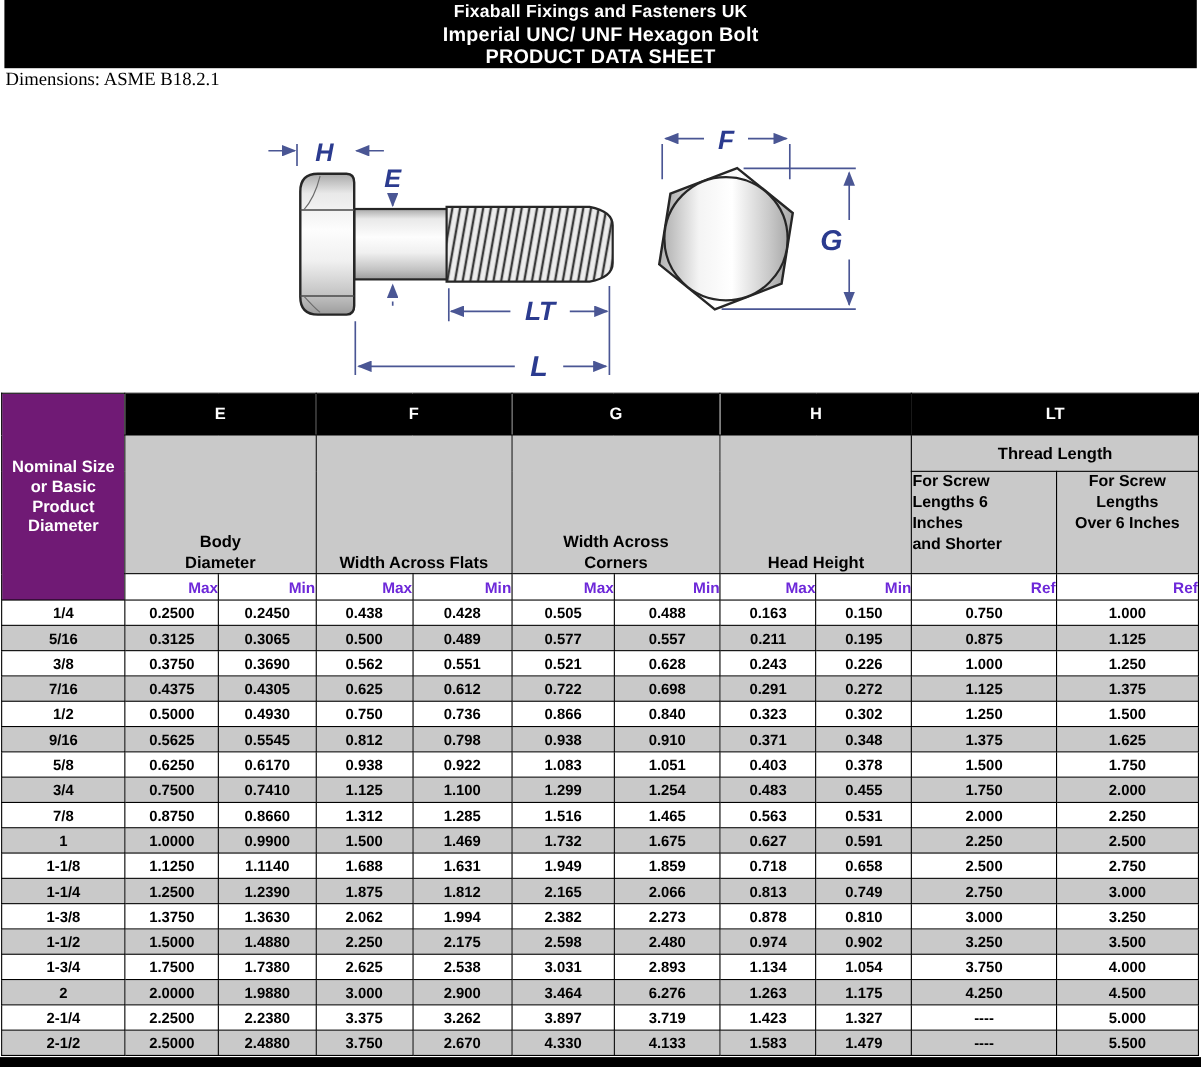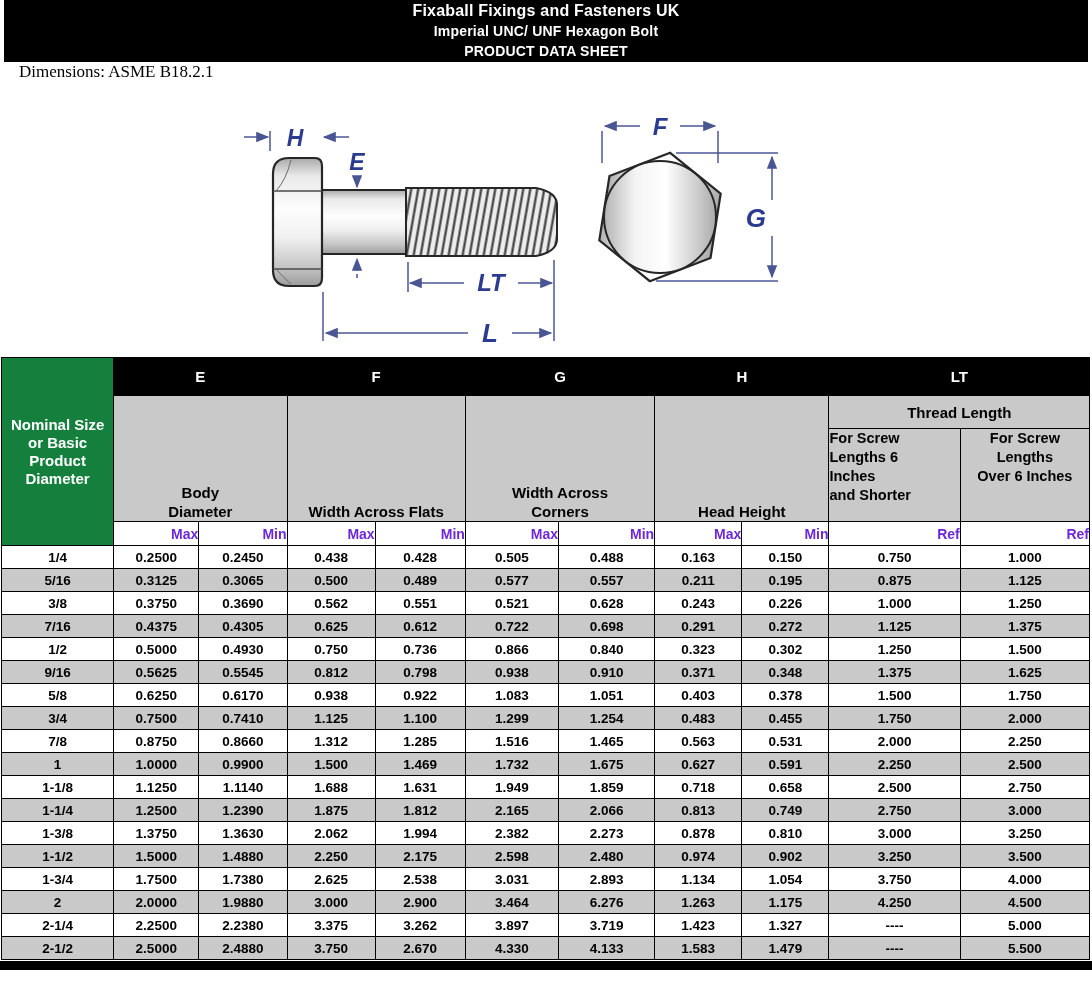--- a/index.html
+++ b/index.html
@@ -4,41 +4,41 @@
 <style>
   html,body{margin:0;padding:0;background:#fff;}
   body{width:1092px;height:984px;font-family:"Liberation Sans",sans-serif;position:relative;overflow:hidden;}
 
   
   .banner{
     width:1084px;margin:0 4px 0 4px;height:62px;background:#000;color:#fff;
     display:flex;flex-direction:column;justify-content:center;align-items:center;
   }
   .banner .b1{font-size:16px;font-weight:bold;line-height:20px;letter-spacing:.2px;}
-  .banner .b2,.banner .b3{font-size:14px;font-weight:bold;line-height:20px;letter-spacing:.2px;}
+  .banner .b2,.banner .b3{font-size:18px;font-weight:bold;line-height:20px;letter-spacing:.2px;}
 
   .dims-line{
     font-family:"Liberation Serif",serif;font-size:17px;color:#000;
-    height:21px;line-height:20px;padding-left:19px;
+    height:21px;line-height:20px;padding-left:5px;
   }
 
   
   .diagram{height:274px;}
   .dim-label{font-family:"Liberation Sans",sans-serif;font-weight:bold;font-style:italic;fill:#2b3b8f;}
 
   
   table.spec{
     border-collapse:collapse;table-layout:fixed;width:1089px;margin-left:1px;
     font-family:"Liberation Sans",sans-serif;
   }
   table.spec td{border:1px solid #000;overflow:hidden;padding:0;}
 
   tr.letters td{height:37px;}
   td.corner{
-    background:#15803d;color:#fff;font-weight:bold;font-size:15px;line-height:18px;
+    background:#701a75;color:#fff;font-weight:bold;font-size:15px;line-height:18px;
     text-align:center;vertical-align:middle;white-space:pre-line;border:1px solid #000;
   }
   td.blk{
     background:#000;color:#fff;font-weight:bold;font-size:15px;text-align:center;
     vertical-align:middle;border:1px solid #fff;border-bottom:1px solid #000;
   }
   td.glabel{
     background:#c9c9c9;color:#000;font-weight:bold;font-size:15px;line-height:19px;
     text-align:center;white-space:pre-line;
   }

